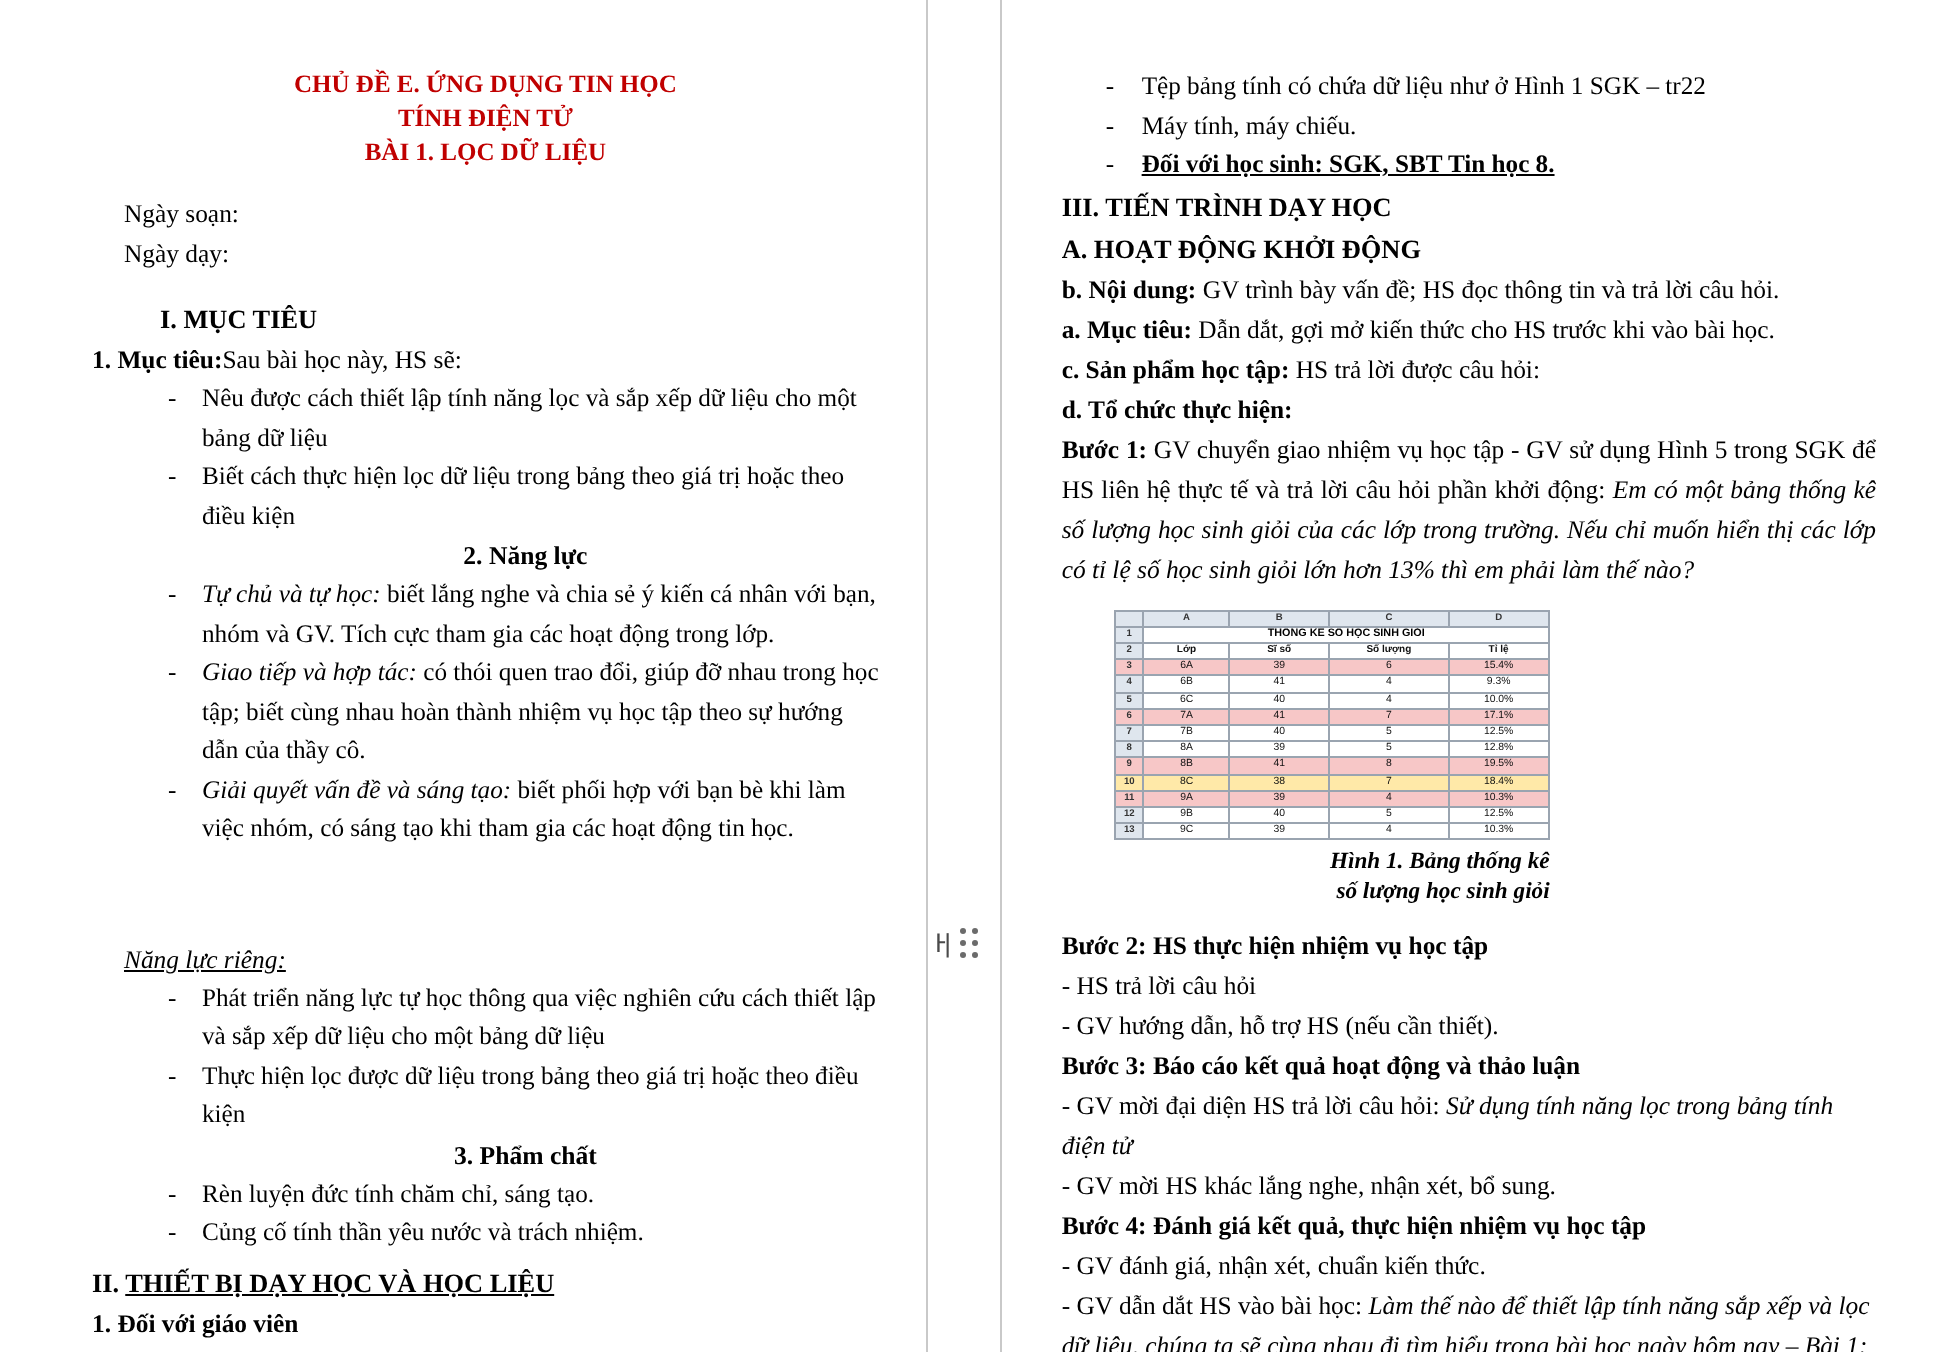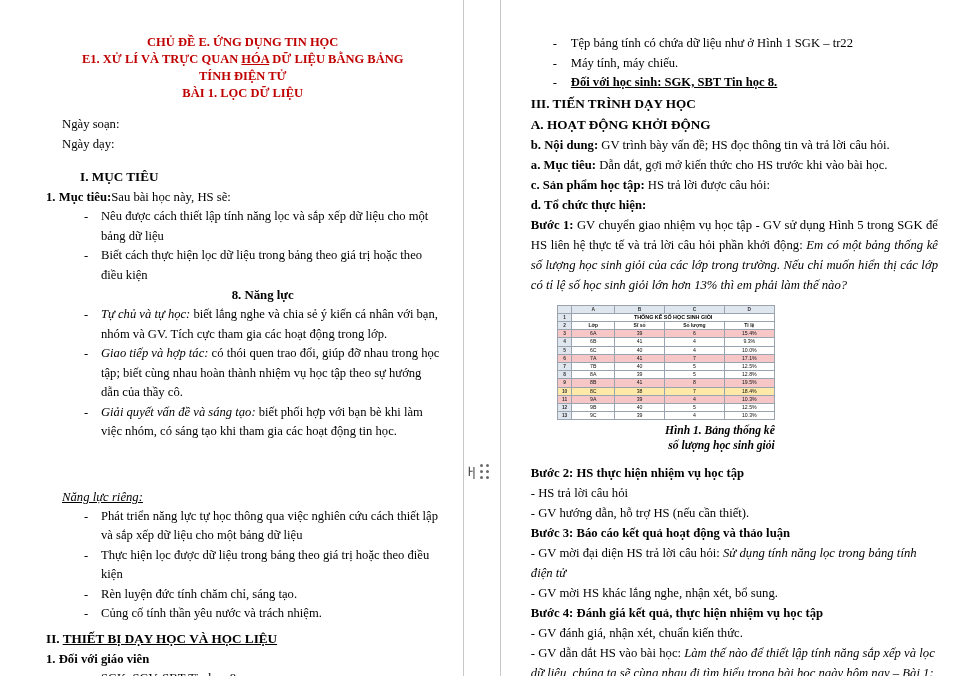--- a/index.html
+++ b/index.html
@@ -186,23 +186,20 @@
   }
 </style>
 </head>
 <body>
 
 <div class="page-wrap">
 
   <div class="col col-left">
 
     <div class="ctr red title-line">CHỦ ĐỀ E. ỨNG DỤNG TIN HỌC</div>
-    <div class="ctr red title-line">
-      <span>E1. XỬ LÍ VÀ TRỰC QUAN </span><span class="u">HÓA</span><span> DỮ LIỆU BẰNG BẢNG</span>
-    </div>
     <div class="ctr red title-line">TÍNH ĐIỆN TỬ</div>
     <div class="ctr red title-line">BÀI 1. LỌC DỮ LIỆU</div>
 
     <div class="spacer-12"></div>
 
     <div class="para indent1">Ngày soạn:</div>
     <div class="para indent1">Ngày dạy:</div>
 
     <div class="spacer-12"></div>
 
@@ -214,21 +211,21 @@
 
     <div class="bullet-row">
       <span class="dash">-</span>
       <span class="btxt">Nêu được cách thiết lập tính năng lọc và sắp xếp dữ liệu cho một bảng dữ liệu</span>
     </div>
     <div class="bullet-row">
       <span class="dash">-</span>
       <span class="btxt">Biết cách thực hiện lọc dữ liệu trong bảng theo giá trị hoặc theo điều kiện</span>
     </div>
 
-    <div class="center-head-b" style="padding-left:40px;">8. Năng lực</div>
+    <div class="center-head-b" style="padding-left:40px;">2. Năng lực</div>
 
 
     <div class="bullet-row">
       <span class="dash">-</span>
       <span class="btxt"><span class="i">Tự chủ và tự học:</span><span> biết lắng nghe và chia sẻ ý kiến cá nhân với bạn, nhóm và GV. Tích cực tham gia các hoạt động trong lớp.</span></span>
     </div>
     <div class="bullet-row">
       <span class="dash">-</span>
       <span class="btxt"><span class="i">Giao tiếp và hợp tác:</span><span> có thói quen trao đổi, giúp đỡ nhau trong học tập; biết cùng nhau hoàn thành nhiệm vụ học tập theo sự hướng dẫn của thầy cô.</span></span>
     </div>
@@ -241,20 +238,21 @@
 
     <div class="bullet-row">
       <span class="dash">-</span>
       <span class="btxt">Phát triển năng lực tự học thông qua việc nghiên cứu cách thiết lập và sắp xếp dữ liệu cho một bảng dữ liệu</span>
     </div>
     <div class="bullet-row">
       <span class="dash">-</span>
       <span class="btxt">Thực hiện lọc được dữ liệu trong bảng theo giá trị hoặc theo điều kiện</span>
     </div>
 
+    <div class="center-head-b" style="padding-left:40px;">3. Phẩm chất</div>
 
     <div class="bullet-row">
       <span class="dash">-</span>
       <span class="btxt">Rèn luyện đức tính chăm chỉ, sáng tạo.</span>
     </div>
     <div class="bullet-row">
       <span class="dash">-</span>
       <span class="btxt">Củng cố tính thần yêu nước và trách nhiệm.</span>
     </div>
 

